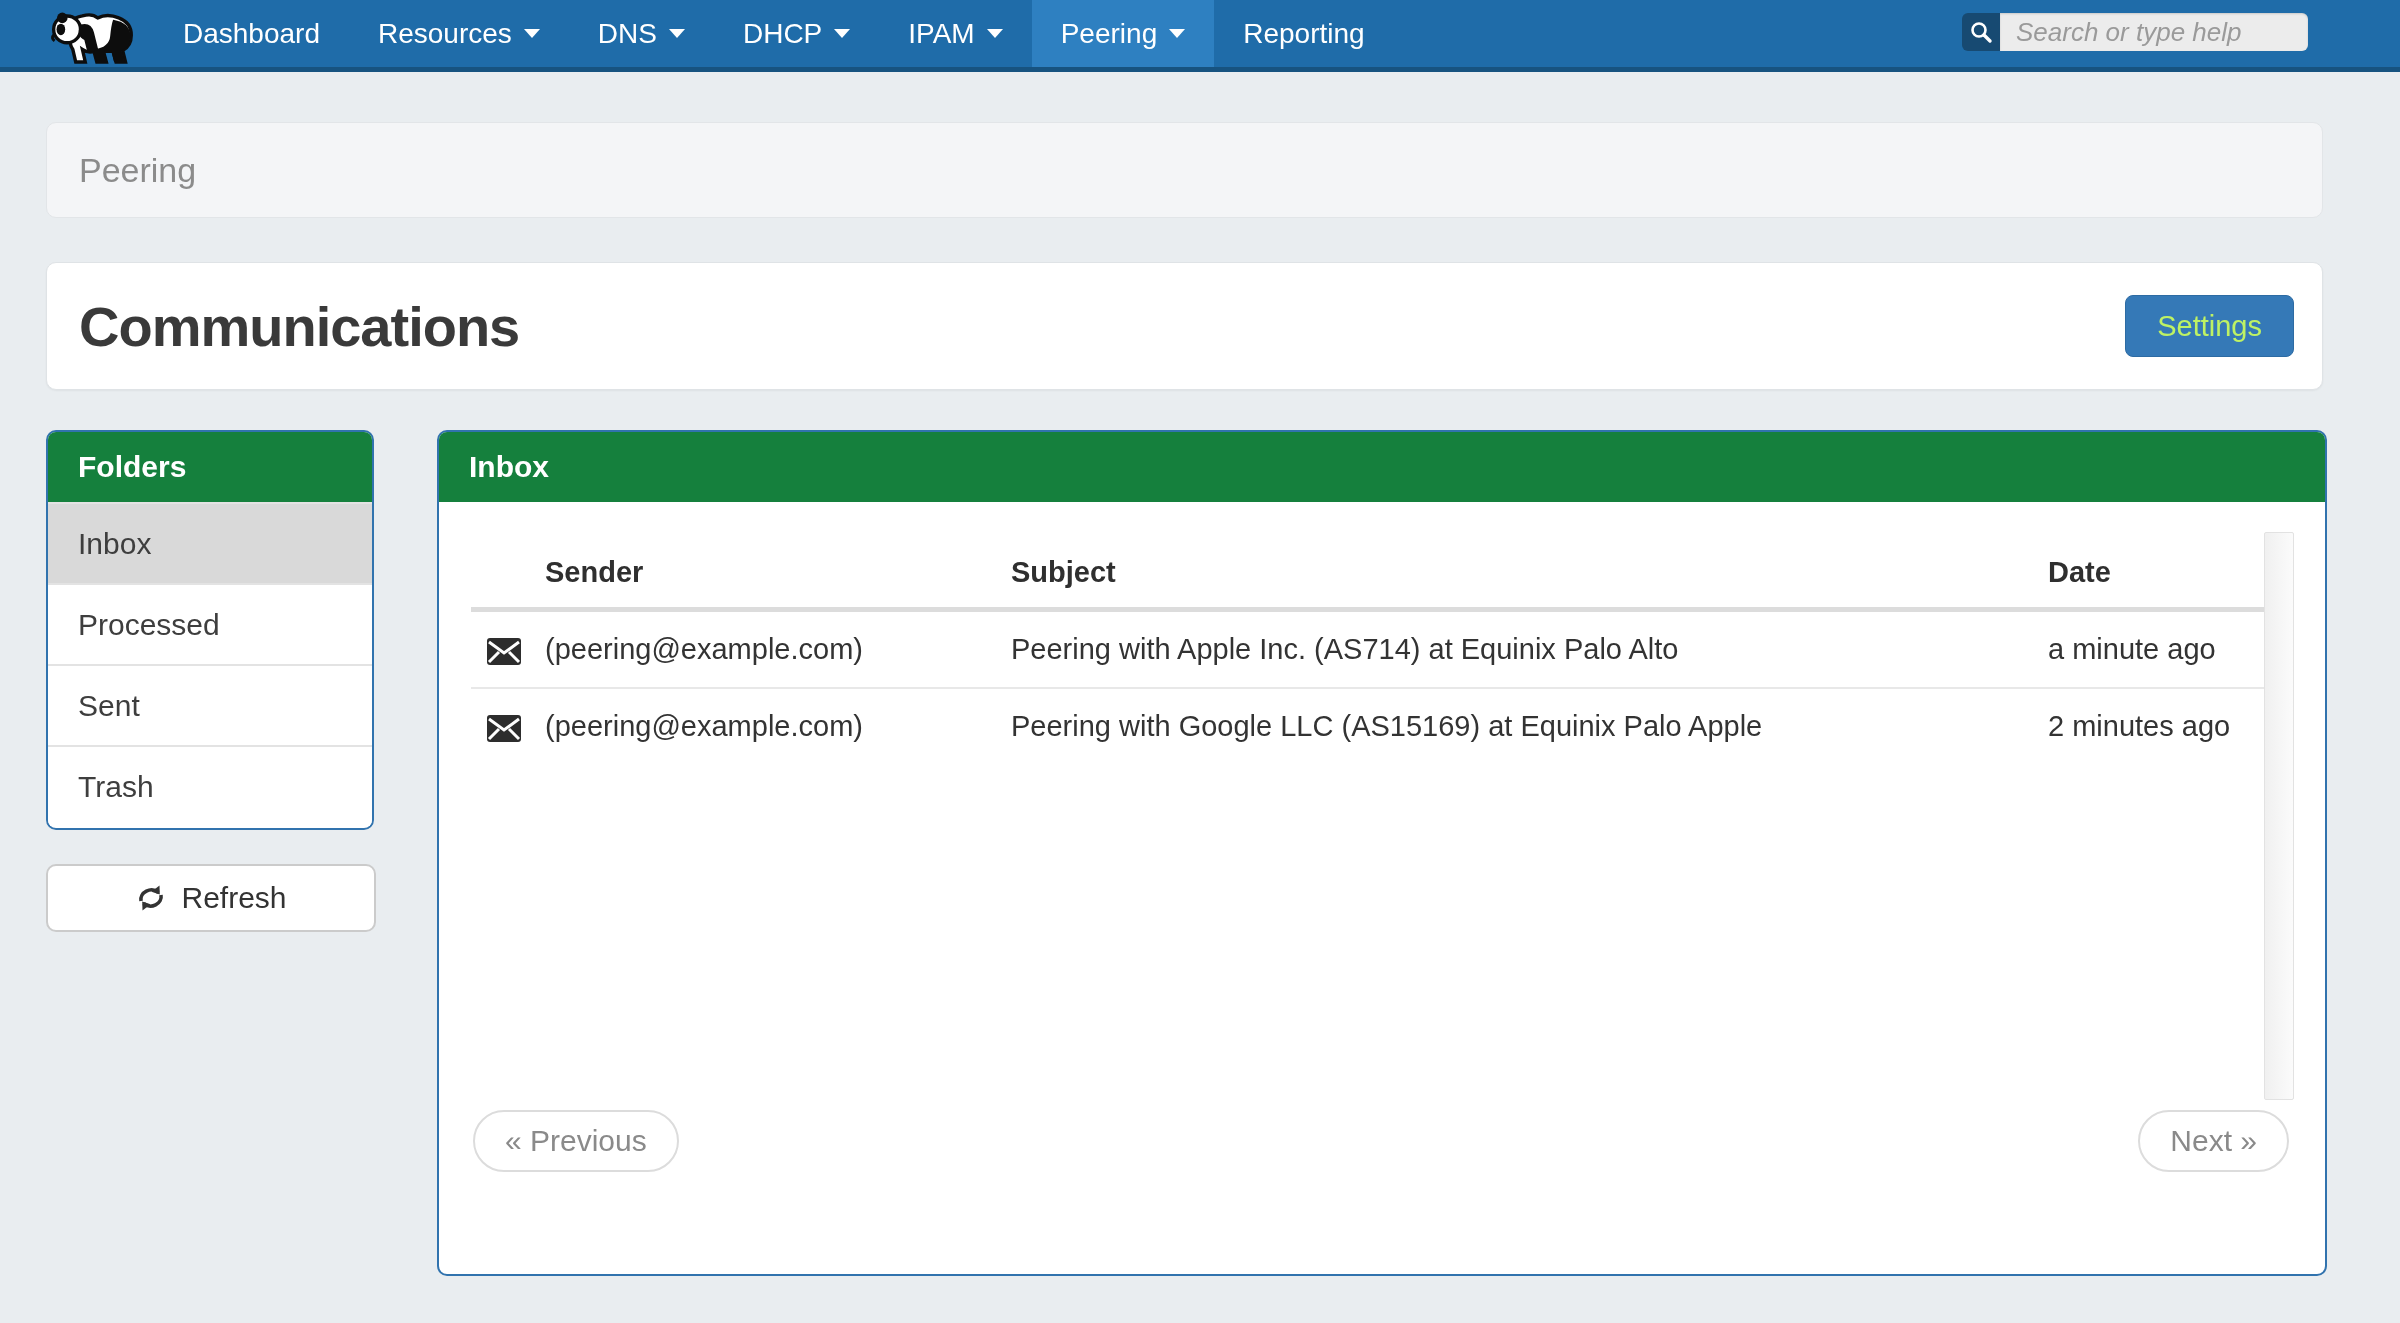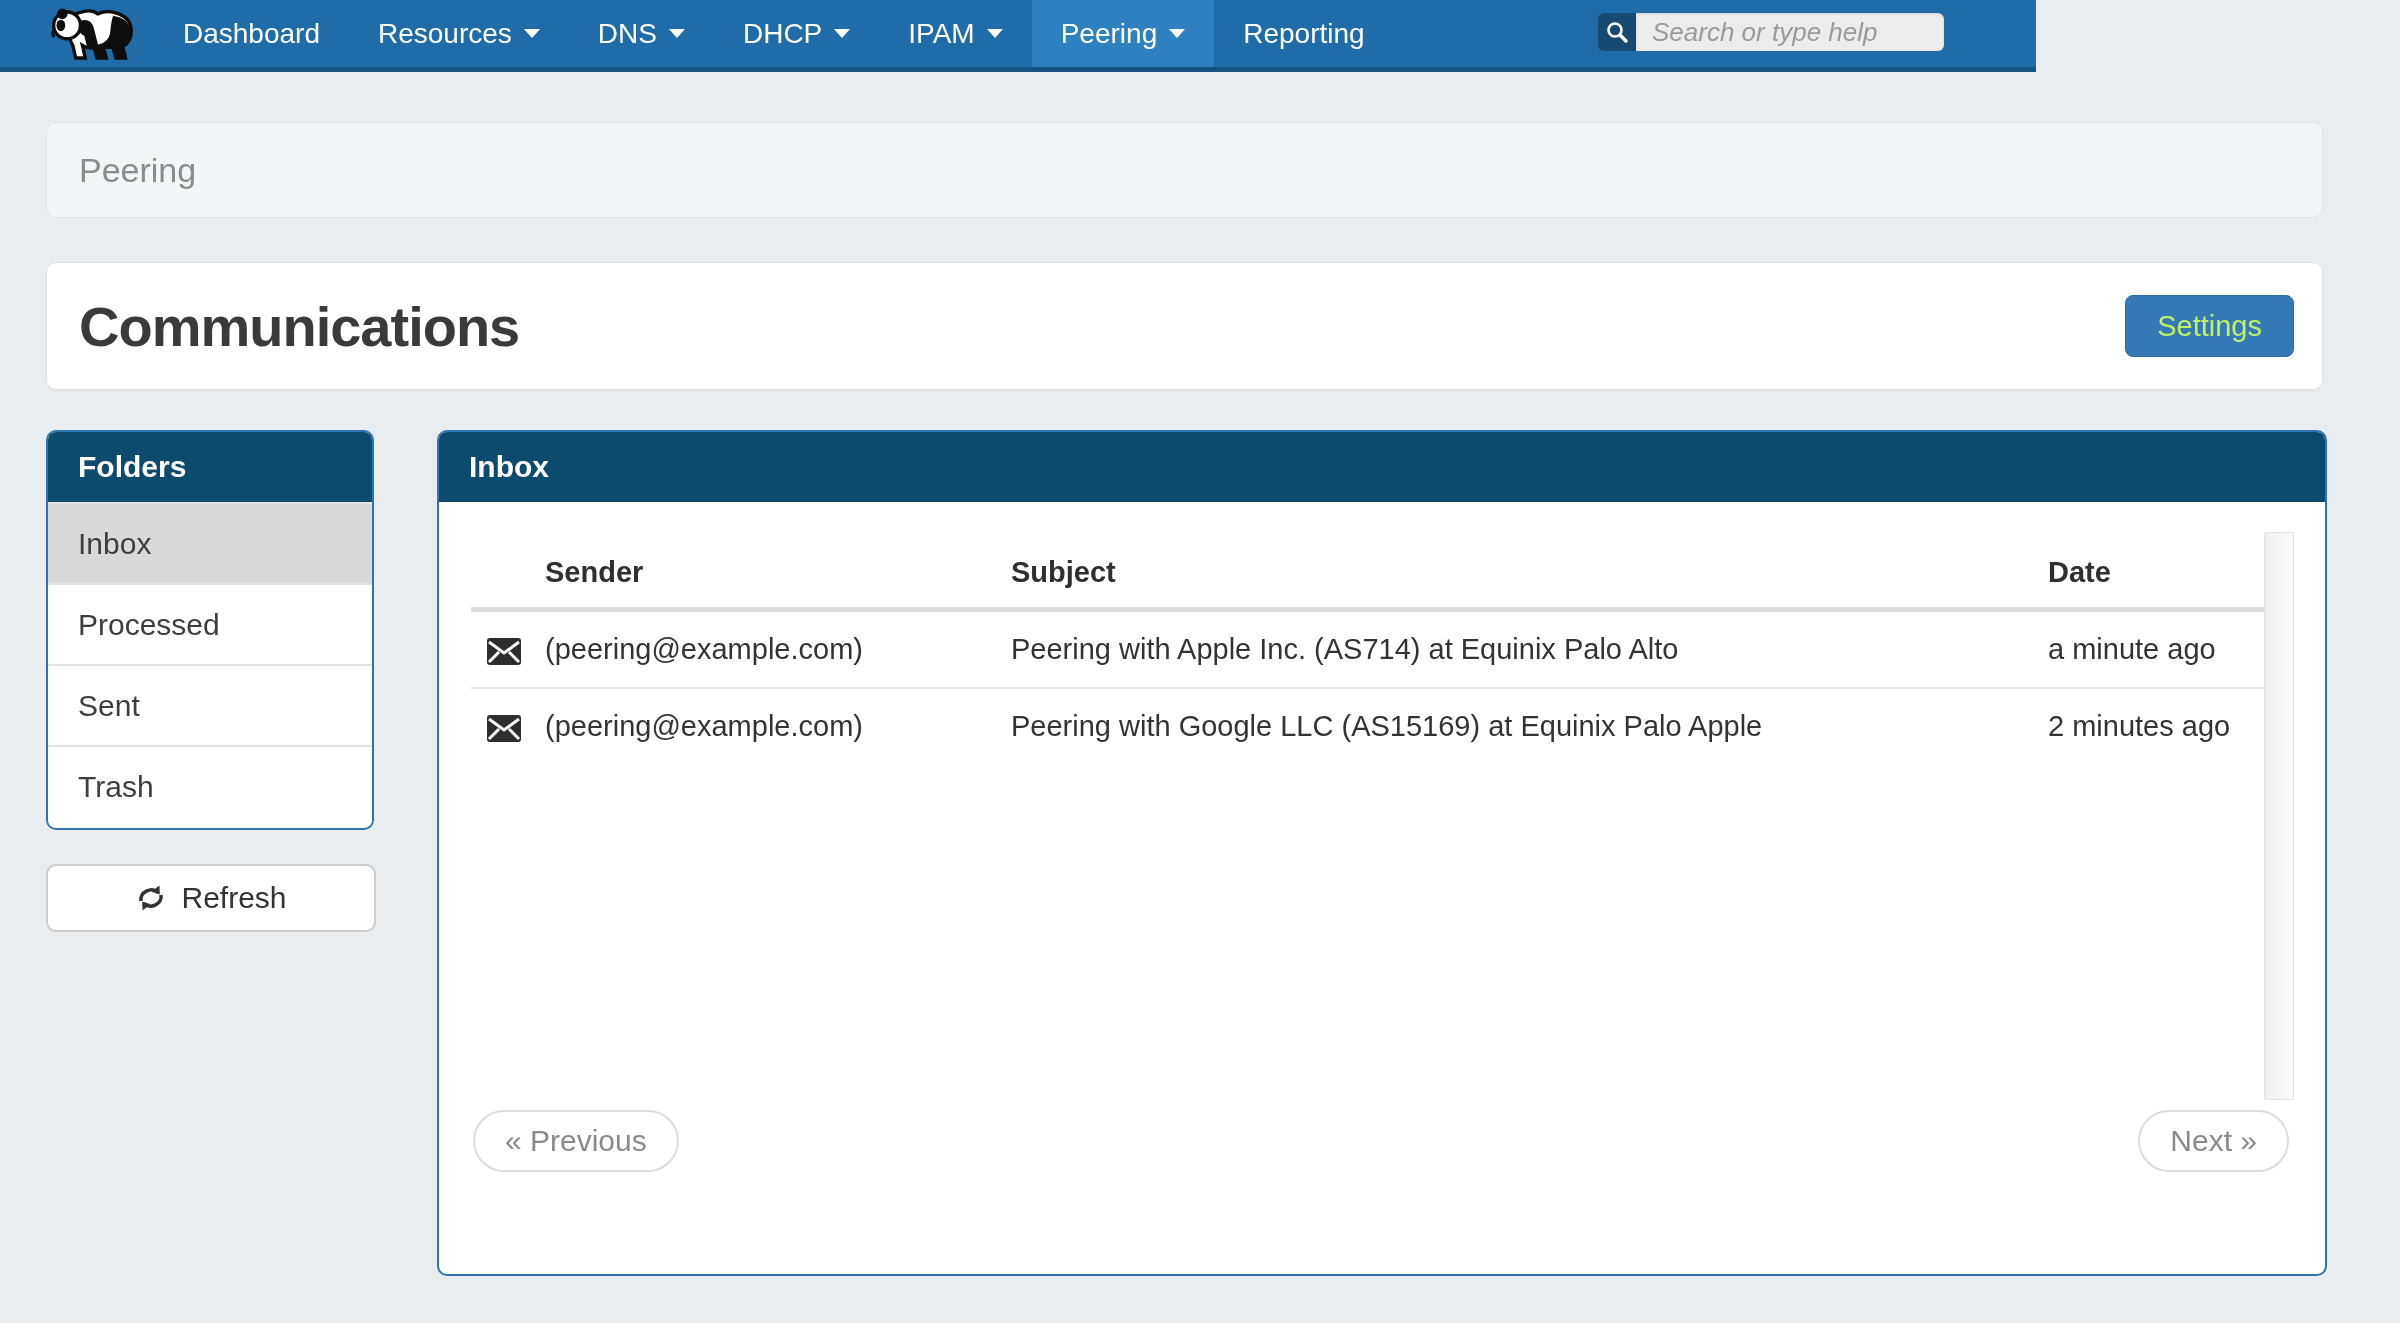--- a/index.html
+++ b/index.html
@@ -1,22 +1,22 @@
 <!DOCTYPE html>
 <html><head>
 <meta charset="utf-8">
 <style>
   html,body{margin:0;padding:0;width:2400px;height:1323px;overflow:hidden;
     background:#e9edf0;font-family:"Liberation Sans","DejaVu Sans",sans-serif;
     -webkit-font-smoothing:antialiased;}
   *{box-sizing:border-box;}
 
   
-  .navbar{position:absolute;top:0;left:0;width:2036px;height:72px;
-    background:#1f6ca9;border-bottom:5px solid #175380;display:flex;align-items:center;}
+  .navbar{position:absolute;top:0;left:0;width:2400px;height:72px;
+    background:#1f6ca9;border-bottom:5px solid #175380;display:flex;align-items:flex-end;}
   .logo{margin-left:46px;margin-right:16px;flex:0 0 auto;display:flex;align-items:center;cursor:pointer;}
   .nav-items{display:flex;height:67px;align-items:stretch;}
   .nav-item{display:flex;align-items:center;padding:0 29px;color:#fff;font-size:28px;
     text-decoration:none;cursor:pointer;white-space:nowrap;}
   .nav-item.active{background:#2e80c1;}
   .caret{display:inline-block;margin-left:12px;width:0;height:0;
     border-left:8px solid transparent;border-right:8px solid transparent;border-top:9px solid #fff;}
   .search{position:absolute;right:92px;top:13px;height:38px;display:flex;}
   .search-addon{width:38px;height:38px;background:#174a72;border-radius:6px 0 0 6px;
     display:flex;align-items:center;justify-content:center;cursor:pointer;}
@@ -42,21 +42,21 @@
     border:1px solid #dfe3e6;border-radius:10px;box-shadow:0 1px 2px rgba(0,0,0,.05);}
   .page-title{position:absolute;left:32px;top:50%;transform:translateY(-50%);
     font-size:56px;font-weight:600;color:#3a3a3a;letter-spacing:-1px;}
   .settings-btn{position:absolute;right:28px;top:50%;transform:translateY(-50%);
     height:62px;padding:0 31px;background:#3579b7;border:1px solid #2d6ba3;border-radius:8px;
     color:#bef264;font-size:29px;cursor:pointer;font-family:inherit;}
 
   
   .folders-panel{position:absolute;left:46px;top:430px;width:328px;height:400px;
     border:2px solid #3173ae;border-radius:10px;background:#fff;overflow:hidden;}
-  .panel-hd{height:70px;background:#0c4a6e;color:#fff;font-weight:bold;font-size:30px;
+  .panel-hd{height:70px;background:#15803d;color:#fff;font-weight:bold;font-size:30px;
     display:flex;align-items:center;padding-left:30px;}
   .folder-item{height:81px;display:flex;align-items:center;padding-left:30px;font-size:30px;
     color:#3e3e3e;background:#fff;border-top:2px solid #e3e3e3;cursor:pointer;}
   .folder-item:first-of-type{border-top:none;}
   .folder-item.selected{background:#d9d9d9;}
 
   .refresh-btn{position:absolute;left:46px;top:864px;width:330px;height:68px;background:#ffffff;
     border:2px solid #cbcbcb;border-radius:10px;display:flex;align-items:center;justify-content:center;
     gap:14px;font-size:30px;color:#333;cursor:pointer;font-family:inherit;}
 

